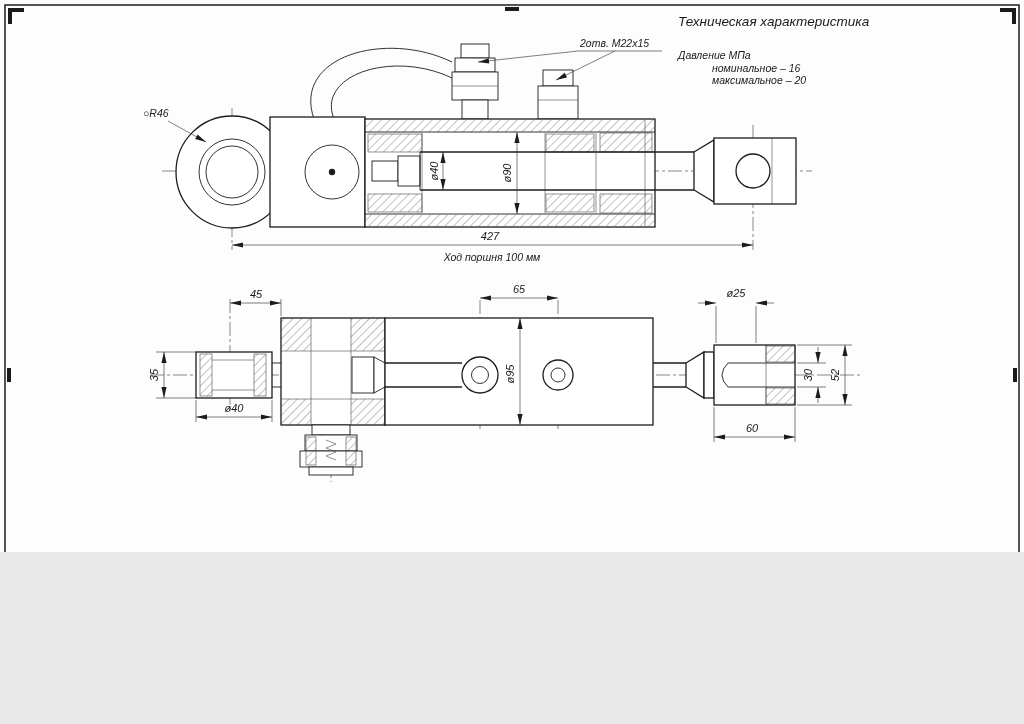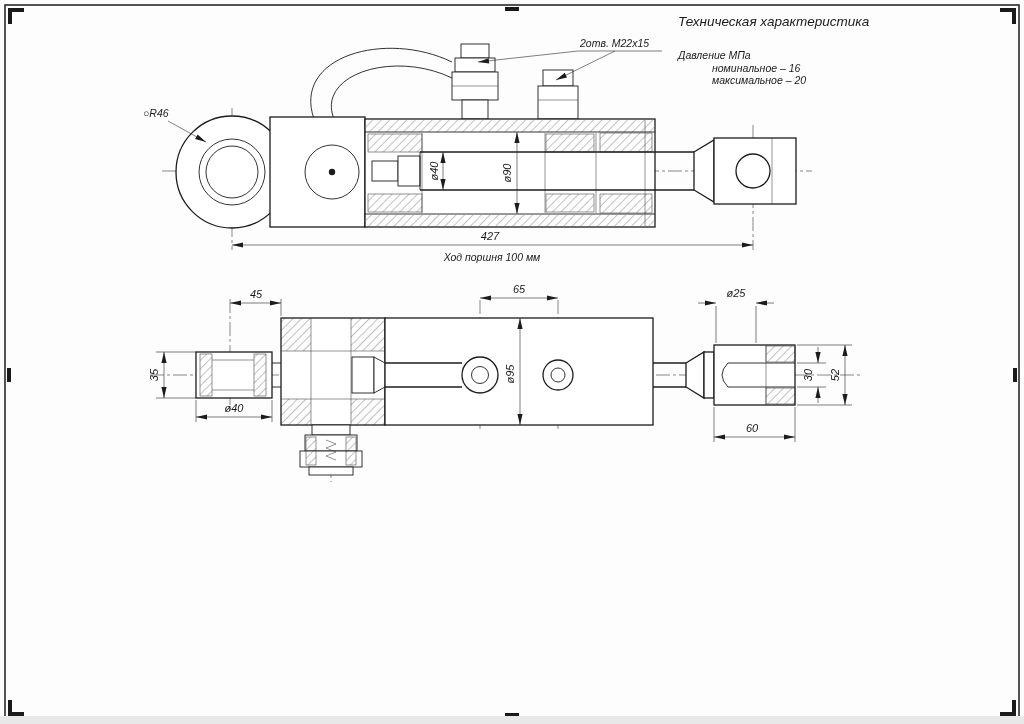--- a/index.html
+++ b/index.html
@@ -1,16 +1,16 @@
 <!DOCTYPE html>
 <html><head>
 <meta charset="utf-8">
 <style>
   html,body{margin:0;padding:0;background:#e8e8e8;}
-  .page{position:relative;width:1024px;height:716px;background:#fdfdfd;margin:0 auto;
+  .page{position:relative;width:1024px;height:552px;background:#fdfdfd;margin:0 auto;
         font-family:"Liberation Sans",sans-serif;}
   svg{display:block;}
   text{fill:#1a1a1a;font-family:"Liberation Sans",sans-serif;font-style:italic;}
   .t-title{font-size:13.5px;}
   .t-spec{font-size:10.5px;}
   .t-dim{font-size:11px;}
   .t-small{font-size:10.5px;}
   .ln-main{stroke:#1c1c1c;stroke-width:1.3;fill:none;}
   .ln-med{stroke:#1c1c1c;stroke-width:0.9;fill:none;}
   .ln-thin{stroke:#3a3a3a;stroke-width:0.55;fill:none;}

